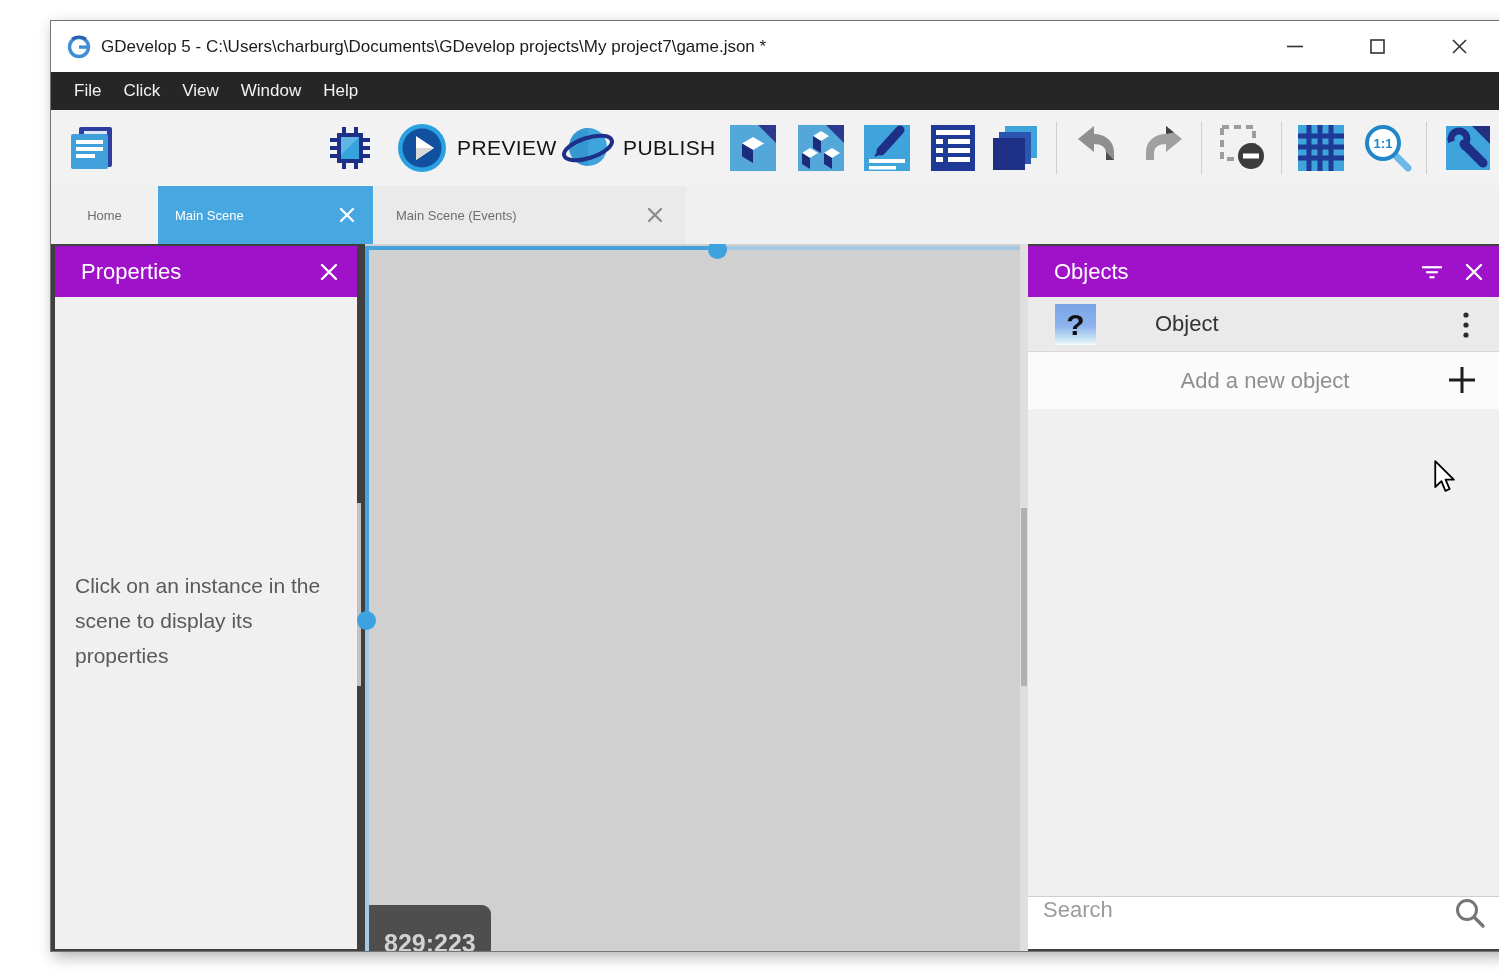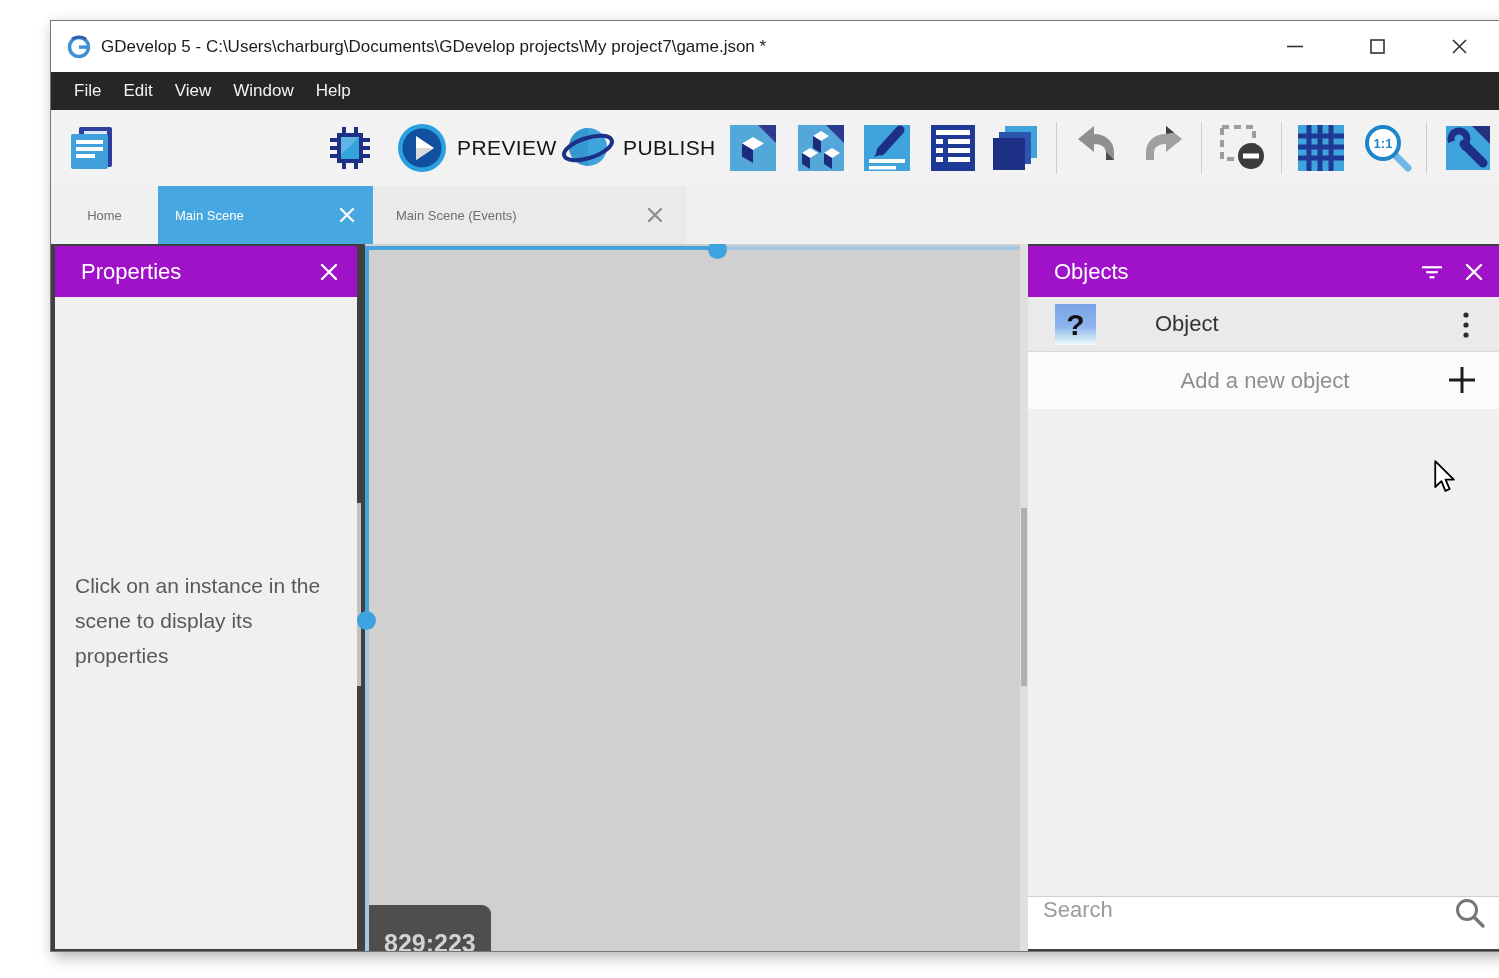--- a/index.html
+++ b/index.html
@@ -115,21 +115,21 @@
       <div class="win-btn">
         <svg width="15" height="15" viewBox="0 0 15 15">
               <path d="M1 1 L14 14 M14 1 L1 14" stroke="#333" stroke-width="1.6"></path>
             </svg>
       </div>
     </div>
   </div>
 
   <div class="menubar">
     <span class="menu-item">File</span>
-    <span class="menu-item">Edit</span>
+    <span class="menu-item">Click</span>
     <span class="menu-item">View</span>
     <span class="menu-item">Window</span>
     <span class="menu-item">Help</span>
   </div>
 
   <div class="toolbar">
 
     <div class="ti" style="left:15px">
       <svg viewBox="0 0 52 52">
         <rect x="13" y="5" width="33" height="40" rx="2" fill="#2c3e9f"></rect>

